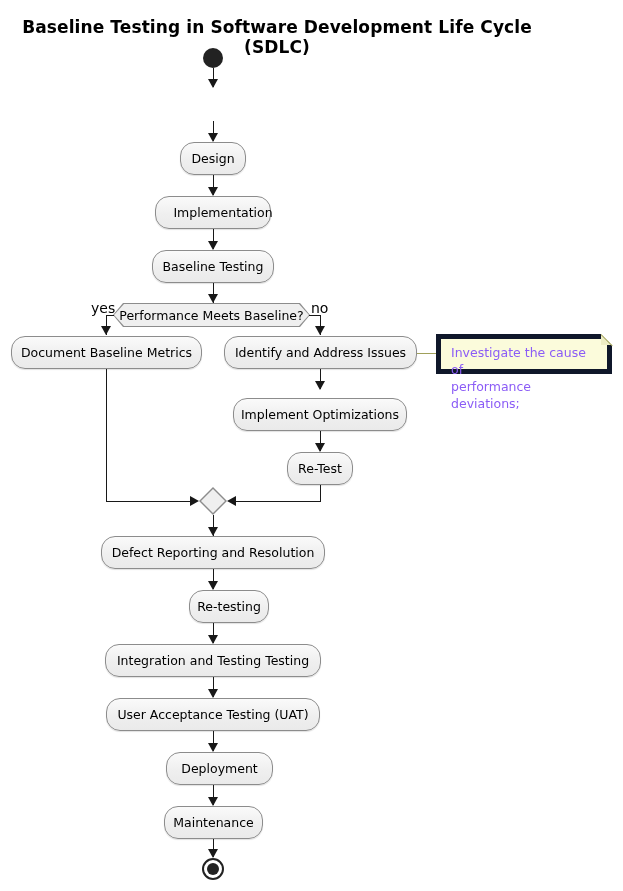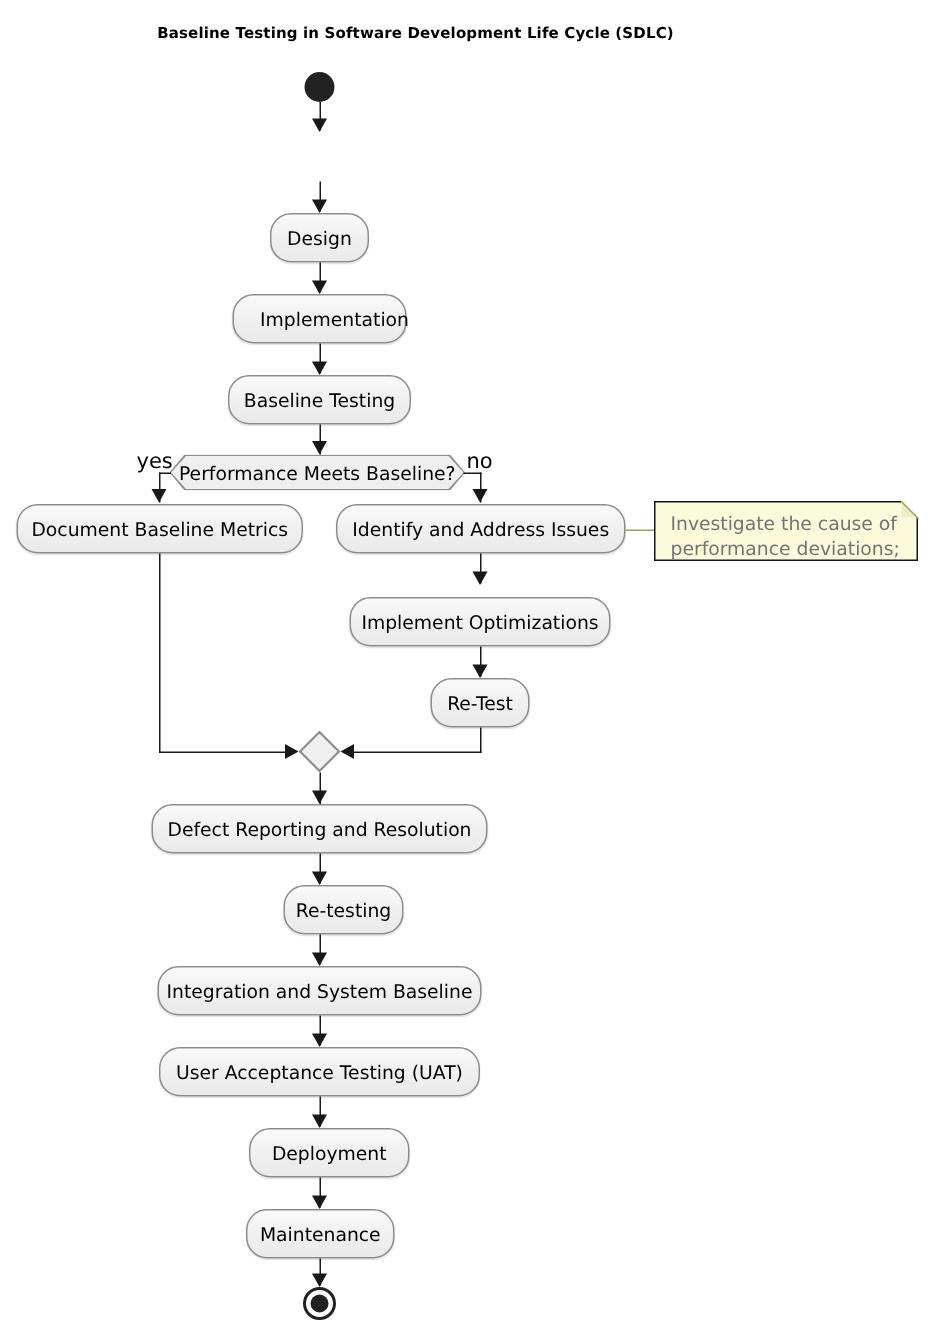--- a/index.html
+++ b/index.html
@@ -14,21 +14,21 @@
     background: #FFFFFF;
     font-family: "DejaVu Sans", sans-serif;
     overflow: hidden;
   }
   #diagram-title {
     position: absolute;
     left: 0;
     top: 17px;
     width: 554px;
     text-align: center;
-    font-size: 10px;
+    font-size: 17px;
     font-weight: bold;
     color: #000000;
     letter-spacing: 0.1px;
   }
   
   .activity {
     position: absolute;
     box-sizing: border-box;
     background: linear-gradient(to bottom, #FAFAFA 0%, #EFEFEF 55%, #EAEAEA 100%);
     border: 1px solid #8C8C8C;
@@ -132,22 +132,22 @@
     position: absolute;
     font-size: 14px;
     color: #000000;
     white-space: nowrap;
   }
   
   .note {
     position: absolute;
     box-sizing: border-box;
     background: #FBFBDB;
-    border: 1px solid #0f172a;
-    color: #737373;
+    border: 5px solid #0f172a;
+    color: #8b5cf6;
     font-size: 12.5px;
     line-height: 17px;
     padding: 5px 9px 5px 10px;
     white-space: pre-line;
   }
   .note-fold {
     position: absolute;
     width: 0;
     height: 0;
     border-left: 11px solid #EDEDC4;
@@ -241,21 +241,21 @@
   <div class="arrow-down" style="left:208px; top:527px;"></div>
 
   <div class="activity" style="left:101px; top:536px; width:224px; height:33px;">Defect Reporting and Resolution</div>
   <div class="vline" style="left:213px; top:569px; height:20px;"></div>
   <div class="arrow-down" style="left:208px; top:581px;"></div>
 
   <div class="activity" style="left:173px; top:590px; width:80px; height:33px;margin-left:16px;">Re-testing</div>
   <div class="vline" style="left:213px; top:623px; height:20px;"></div>
   <div class="arrow-down" style="left:208px; top:635px;"></div>
 
-  <div class="activity" style="left:105px; top:644px; width:216px; height:33px;">Integration and System Baseline</div>
+  <div class="activity" style="left:105px; top:644px; width:216px; height:33px;">Integration and Testing Testing</div>
   <div class="vline" style="left:213px; top:677px; height:20px;"></div>
   <div class="arrow-down" style="left:208px; top:689px;"></div>
 
   <div class="activity" style="left:106px; top:698px; width:214px; height:33px;">User Acceptance Testing (UAT)</div>
   <div class="vline" style="left:213px; top:731px; height:20px;"></div>
   <div class="arrow-down" style="left:208px; top:743px;"></div>
 
   <div class="activity" style="left:166px; top:752px; width:107px; height:33px;">Deployment</div>
   <div class="vline" style="left:213px; top:785px; height:20px;"></div>
   <div class="arrow-down" style="left:208px; top:797px;"></div>

